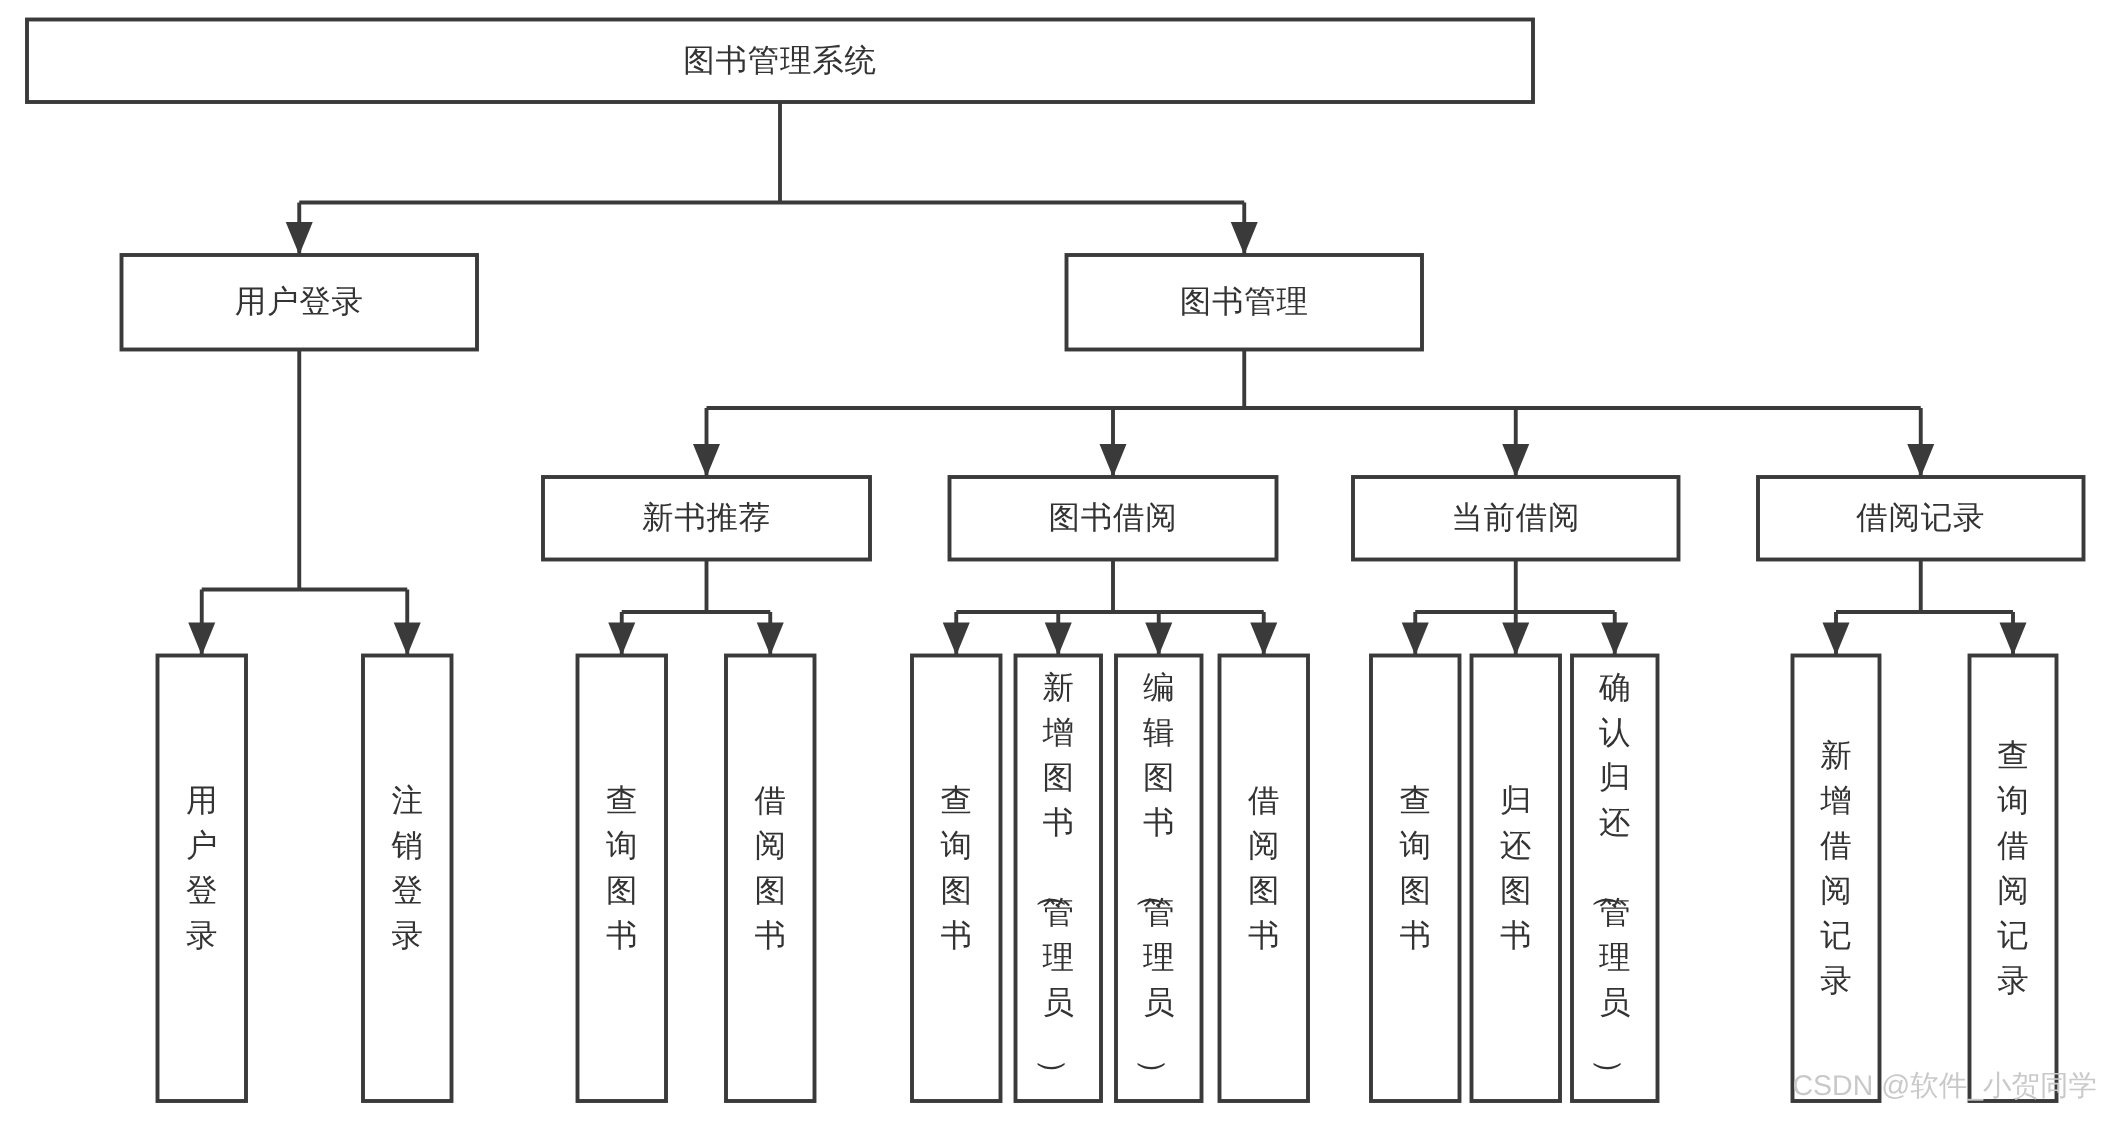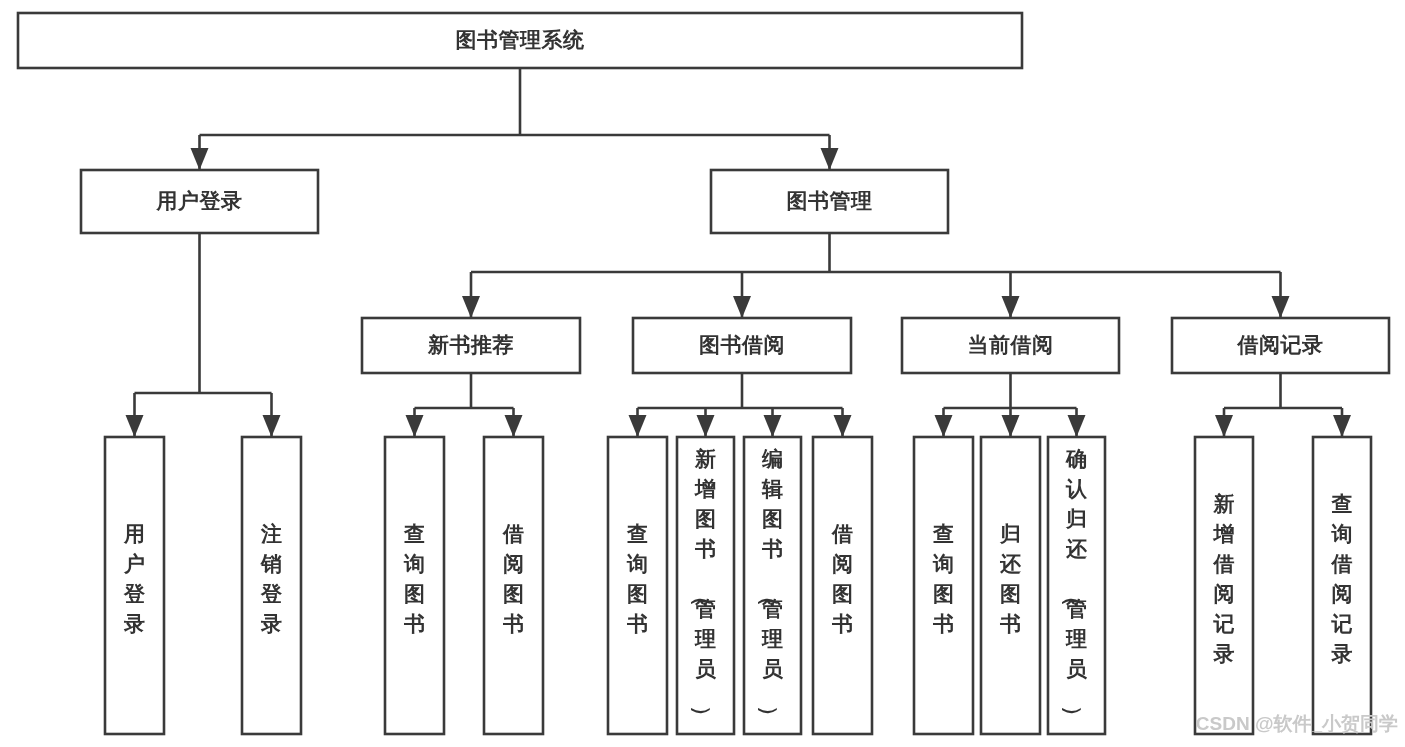--- a/index.html
+++ b/index.html
@@ -11,21 +11,20 @@
     width: 1405px;
     height: 747px;
     font-family: "Liberation Sans", "DejaVu Sans", sans-serif;
     overflow: hidden;
     position: relative;
   }
   #diagram-root {
     position: relative;
     width: 1405px;
     height: 665px;
-    font-weight: bold;
   }
   svg.diagram-svg {
     position: absolute;
     left: 0;
     top: 0;
     width: 1405px;
     height: 747px;
   }
   .node-box {
     fill: #ffffff;

